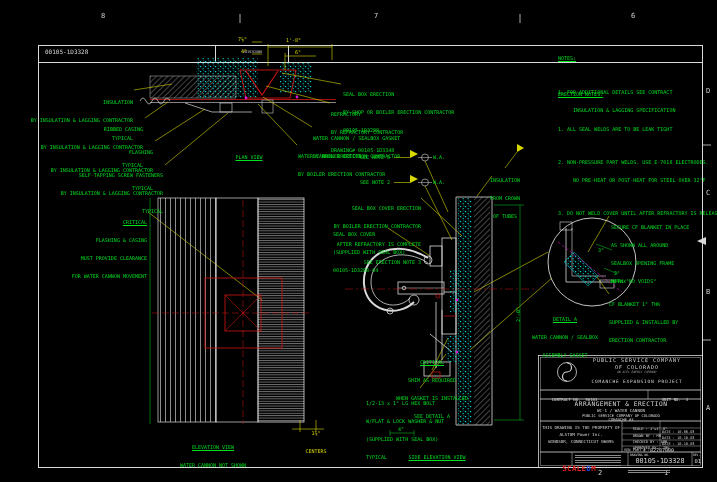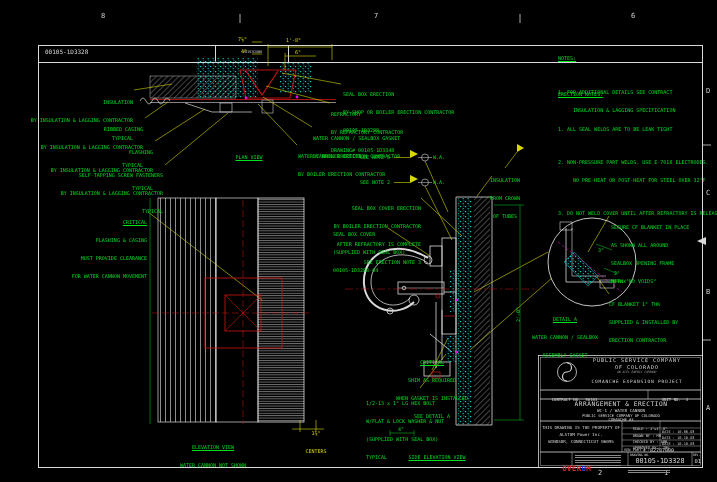--- a/index.html
+++ b/index.html
@@ -397,21 +397,21 @@
   </div>
   <div class="tb" style="left:662px;top:435.5px;font-size:3.6px;">DATE : 10-10-03</div>
   <div class="tb" style="left:624px;top:441.5px;font-size:3.6px;">
     <span>APPROVED BY :</span> <span>TRV</span>
   </div>
   <div class="tb" style="left:662px;top:441.5px;font-size:3.6px;">DATE : 10-10-03</div>
   <div class="tb" style="left:624px;top:447.5px;font-size:3.6px;">VEN PART # :</div>
   <div class="tb" style="left:650px;top:446.5px;font-size:5px;">82787000</div>
 
   <div class="tb alstom" style="left:543px;top:455px;">
-    <span>OVER</span><span class="o">O</span><span>M</span>
+    <span>SCALE</span><span class="o">O</span><span>M</span>
   </div>
   <div class="legalbars" style="left:575px;top:454.5px;width:46px;height:11px;"></div>
 
   <div class="tb" style="left:630px;top:452.8px;font-size:3px;">DRAWING NO.</div>
   <div class="tb c" style="left:630px;top:456.5px;width:60px;font-size:6.8px;">00105-1D3328</div>
   <div class="tb" style="left:693px;top:452.8px;font-size:3px;">REV.</div>
   <div class="tb" style="left:694.5px;top:458px;font-size:5.5px;">01</div>
   <div class="legalbars" style="left:628px;top:469.5px;width:42px;height:3px;"></div>
 
 </div>

